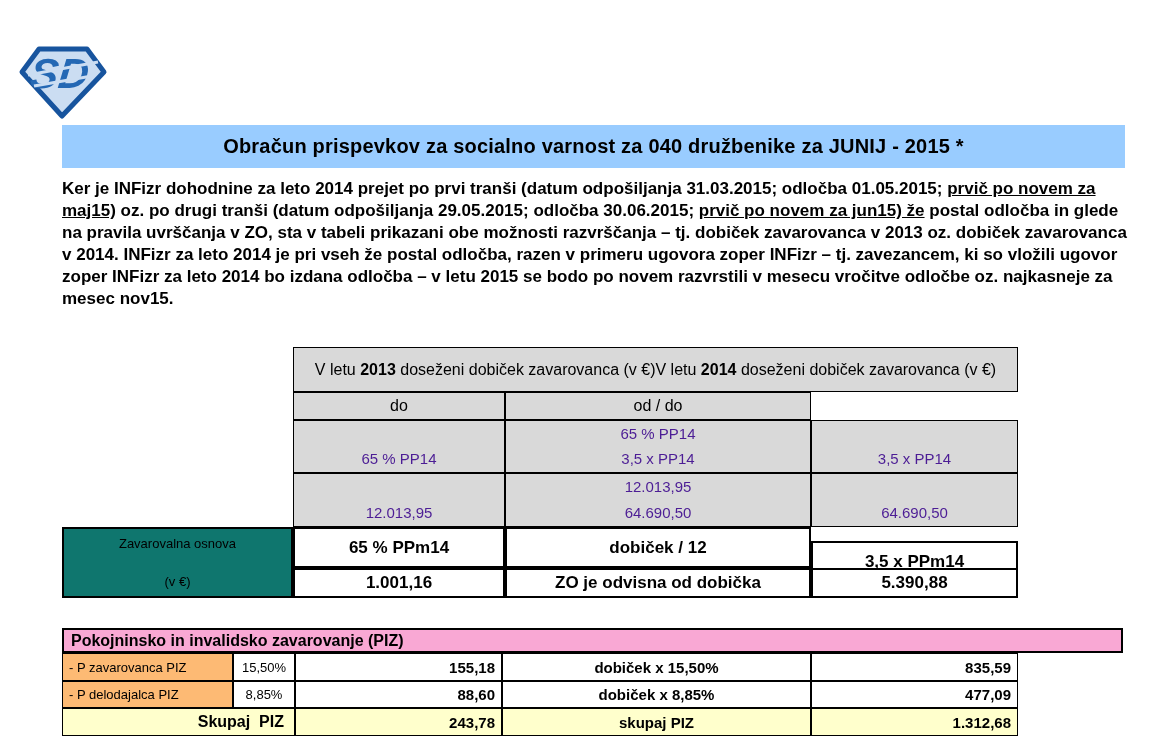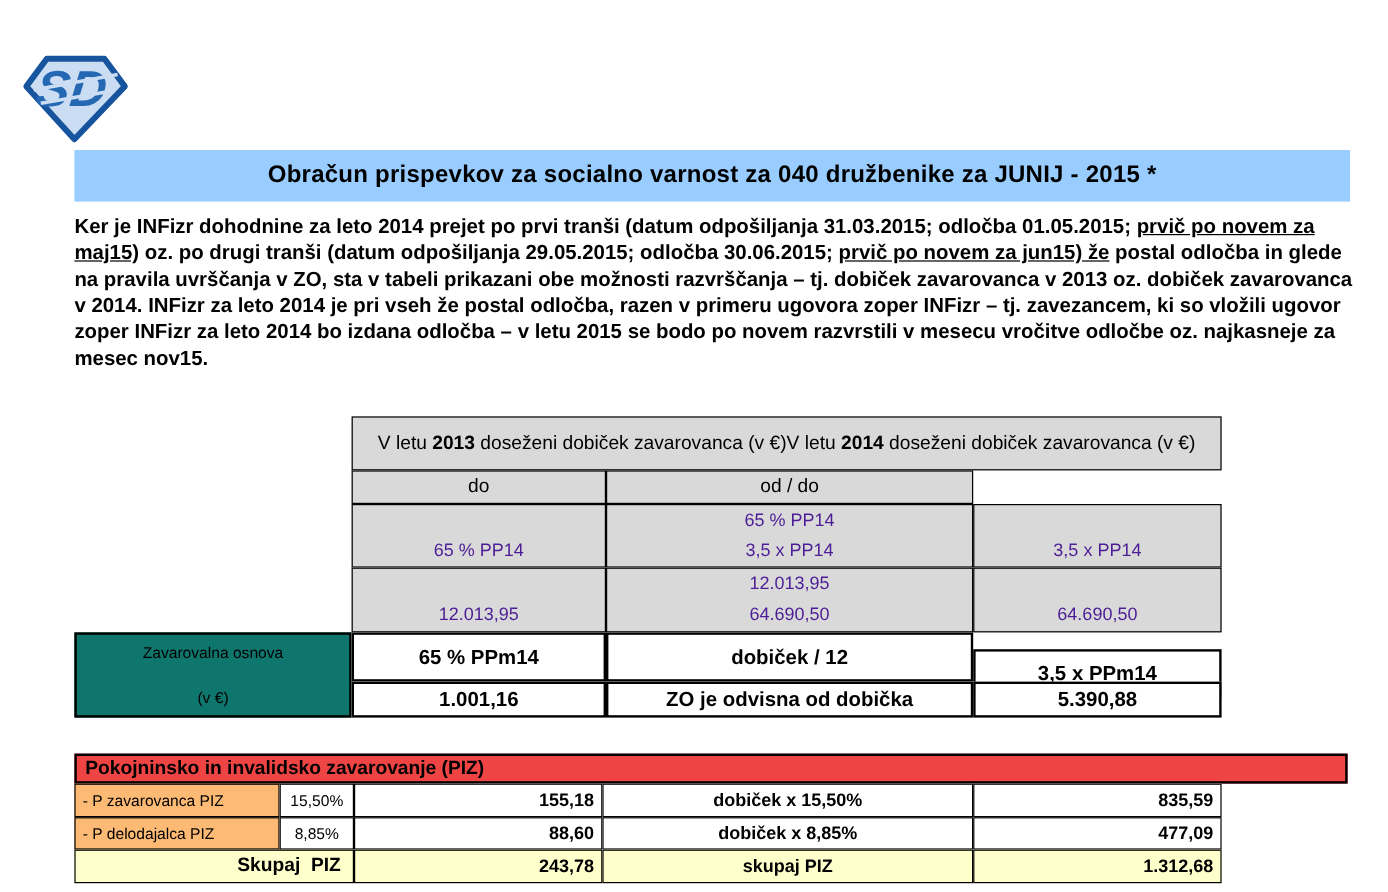--- a/index.html
+++ b/index.html
@@ -46,21 +46,21 @@
   .c-b1{left:231px;top:180px;width:212px;height:41px;}
   .c-b2{left:443px;top:180px;width:306px;height:41px;}
   .c-b3{left:749px;top:180px;width:207px;height:41px;margin-top:14px;}
   .c-v1{left:231px;top:221px;width:212px;height:30px;}
   .c-v2{left:443px;top:221px;width:306px;height:30px;}
   .c-v3{left:749px;top:221px;width:207px;height:30px;}
 
   
   #piz-table{position:absolute;left:62px;top:628px;width:1061px;height:108px;}
   .p-head{left:0;top:0;width:1061px;height:25px;border-width:2px;justify-content:flex-start;
-          padding-left:7px;font-weight:bold;font-size:16px;background:#ef4444;}
+          padding-left:7px;font-weight:bold;font-size:16px;background:#f9a8d4;}
   .p-label{justify-content:flex-start;padding-left:6px;font-size:13px;background:#fdba74;}
   .p-rate{font-size:13px;background:#fff;}
   .p-amt{justify-content:flex-end;padding-right:6px;font-weight:bold;font-size:15px;background:#fff;}
   .p-frm{font-weight:bold;font-size:15px;background:#fff;}
   .r1{top:25px;height:28px;}
   .r2{top:53px;height:27px;}
   .r3{top:80px;height:28px;}
   .col-label{left:0;width:171px;}
   .col-rate{left:171px;width:62px;}
   .col-amt{left:233px;width:207px;}

